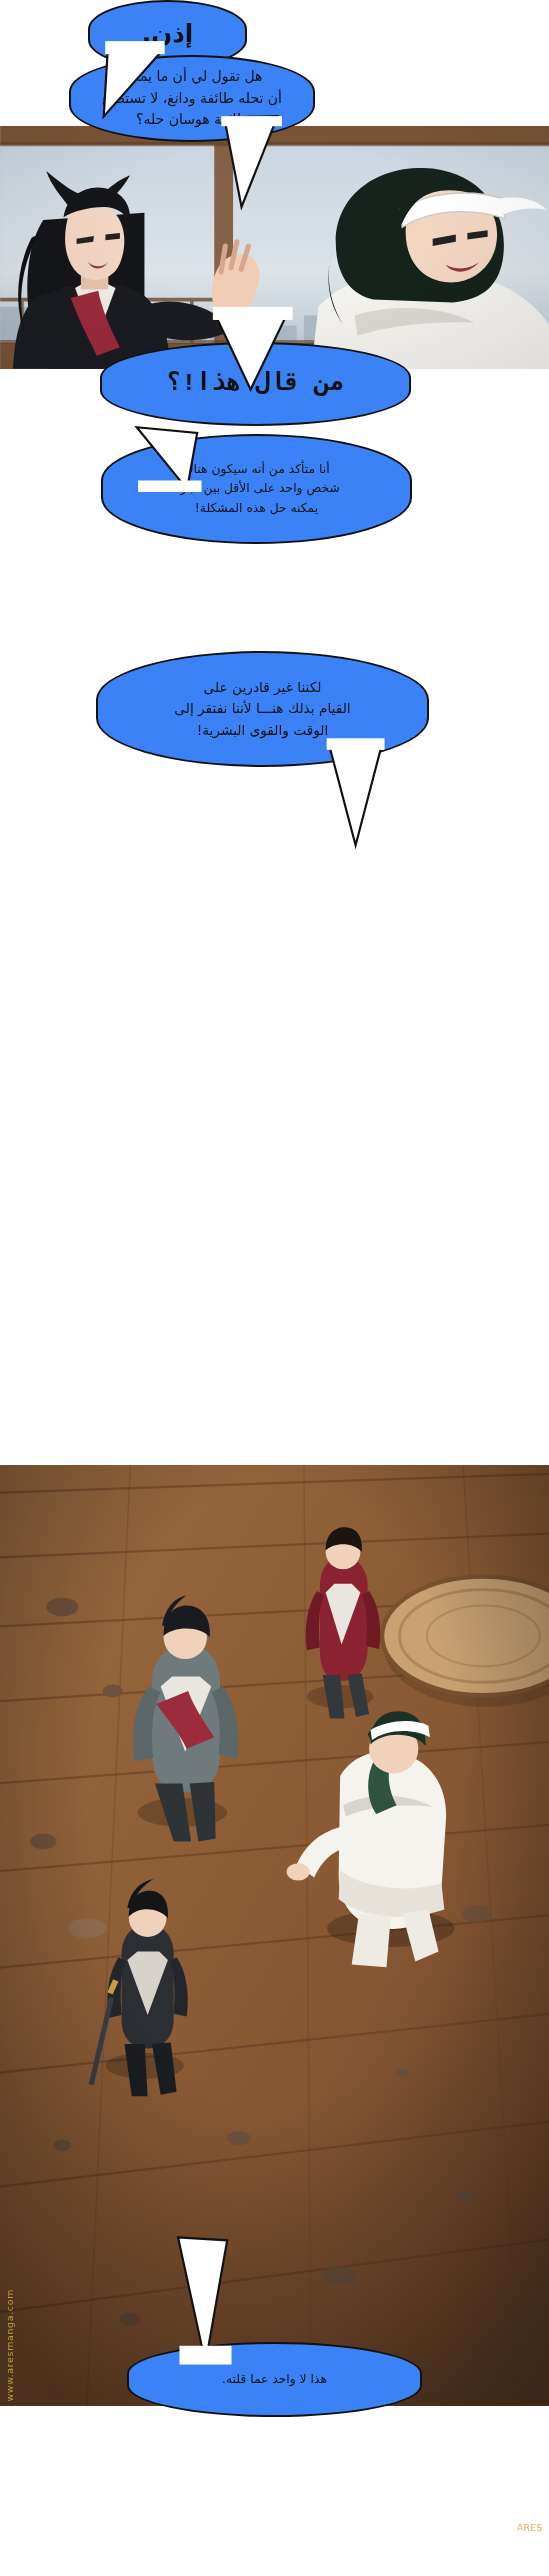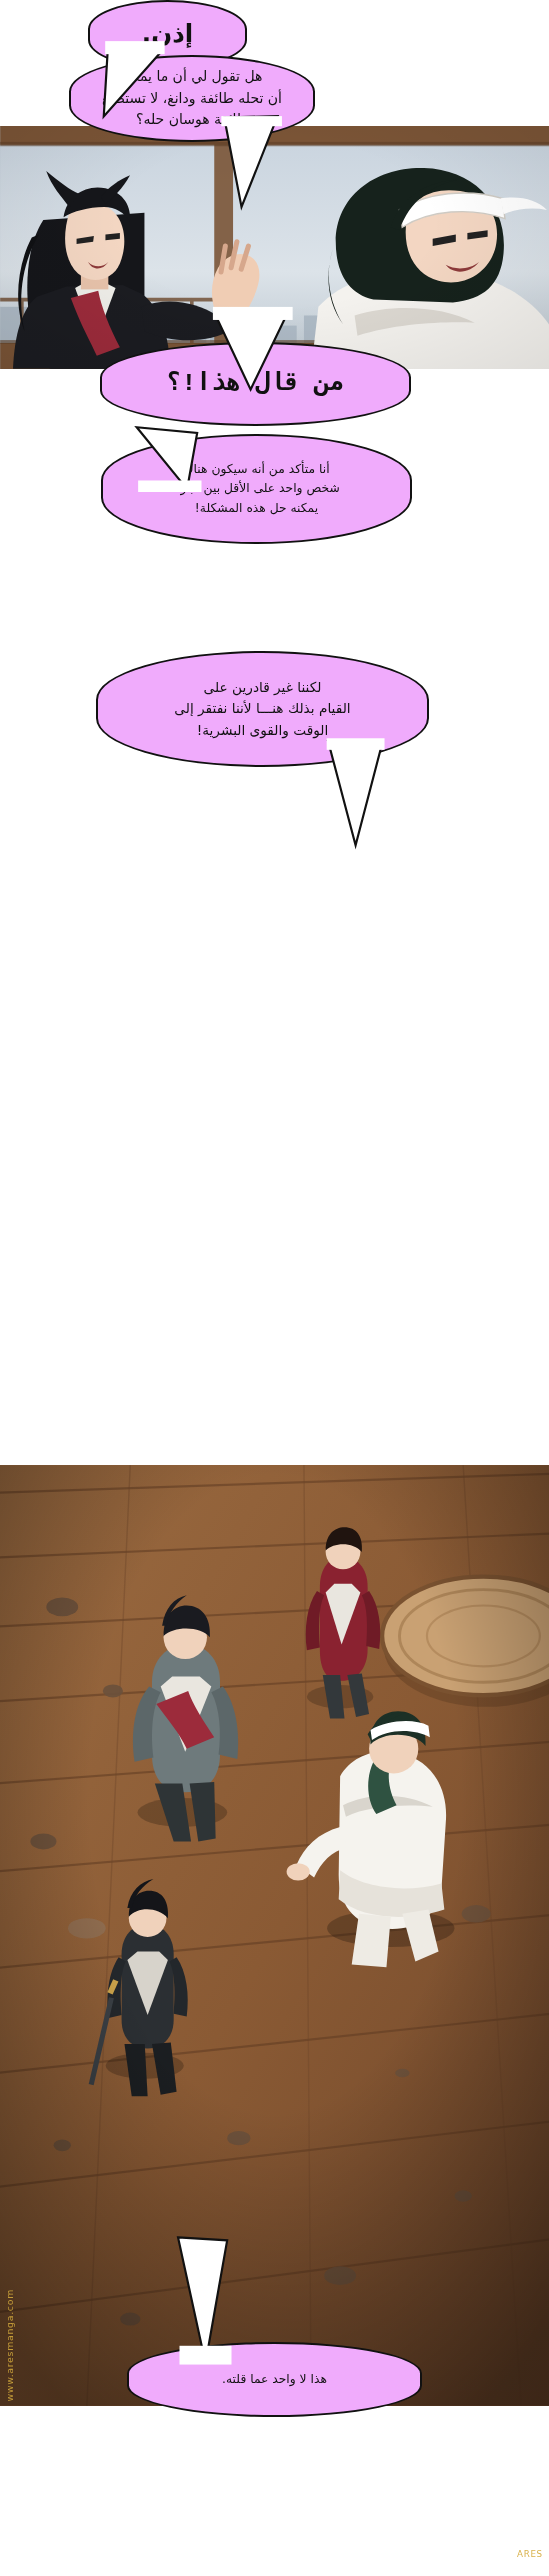--- a/index.html
+++ b/index.html
@@ -16,21 +16,21 @@
     overflow:hidden;
     background:#ffffff;
   }
 
   
   .panel{position:absolute;overflow:hidden;}
 
   
   .bubble{
     position:absolute;
-    background:#f0abfc;
+    background:#3b82f6;
     border:2.2px solid #111111;
     border-radius:50% / 42%;
     box-sizing:border-box;
     display:flex;
     align-items:center;
     justify-content:center;
     text-align:center;
     direction:rtl;
     z-index:30;
     padding:10px 13px;
@@ -80,21 +80,21 @@
     font-size:9.4px;
     letter-spacing:0.7px;
     writing-mode:vertical-rl;
     transform:rotate(180deg);
     opacity:.95;
     z-index:40;
   }
   .wm-right{
     position:absolute;
     right:7.2px;
-    bottom:17px;
+    bottom:43px;
     color:#d9b24c;
     font-size:8.7px;
     letter-spacing:0.7px;
     z-index:40;
   }
 </style>
 </head>
 <body>
 
 <div class="page">

